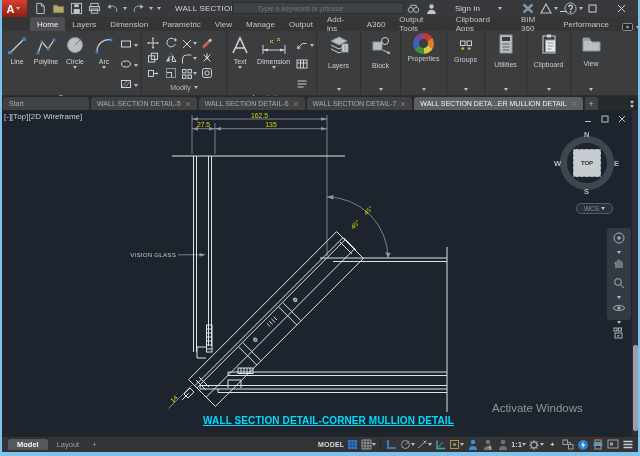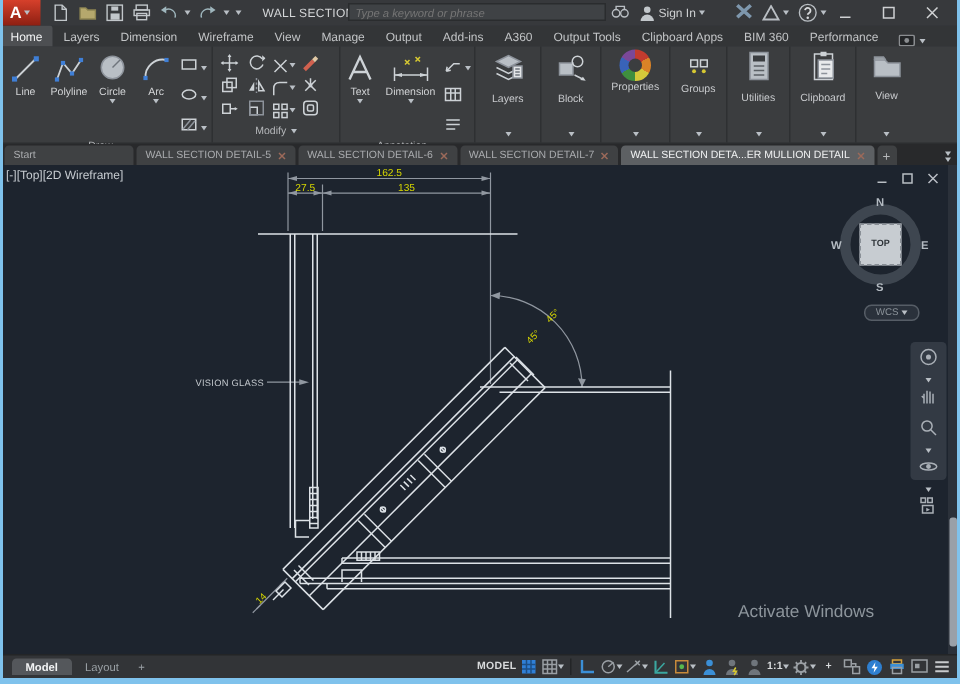--- a/index.html
+++ b/index.html
@@ -13,32 +13,32 @@
   .edge-b{left:0;bottom:0;width:640px;height:4px;}
   
   .titlebar{position:absolute;left:0;top:0;width:640px;height:17px;background:#37393c;
             display:flex;align-items:center;z-index:50;}
   .logo{width:27px;height:17px;background:linear-gradient(#d6402b,#8d1f12);display:flex;
         align-items:center;justify-content:center;color:#fff;font-weight:bold;font-size:11px;gap:2px;}
   .qat{display:flex;align-items:center;gap:4px;margin-left:6px;}
   .qbtn{width:14px;height:13px;display:flex;align-items:center;justify-content:center;}
   .ttl{font-size:8px;color:#d3d5d7;margin-left:14px;letter-spacing:.2px;white-space:nowrap;}
   .tsearch{position:absolute;left:232px;top:2px;width:172px;height:12px;background:#3f4245;
-           border:1px solid #2a2c2e;display:flex;}
+           border:1px solid #2a2c2e;display:flex;padding-left:20px;}
   .tsearch input{flex:1;background:transparent;border:none;outline:none;color:#9a9da0;
                  font-style:italic;font-size:7.5px;font-family:"Liberation Sans",sans-serif;padding:0 4px;}
   .tright{position:absolute;left:407px;top:0;height:17px;display:flex;align-items:center;gap:6px;}
   .signin{font-size:8px;color:#cfd1d3;}
   .winbtns{position:absolute;right:4px;top:0;height:17px;display:flex;}
   .wbtn{width:29px;height:17px;display:flex;align-items:center;justify-content:center;}
   .car{width:0;height:0;border-left:2.5px solid transparent;border-right:2.5px solid transparent;
        border-top:3px solid #b9bfc5;display:inline-block;}
   
   .rtabs{position:absolute;left:0;top:17px;width:640px;height:14px;background:#333537;
-         display:flex;align-items:flex-end;z-index:40;}
+         display:flex;align-items:flex-end;padding-left:30px;z-index:40;}
   .rtab{font-size:8px;color:#c2c4c6;padding:2px 7px;height:14px;display:flex;align-items:center;}
   .rtab.active{background:#4d4f52;color:#f2f3f4;border-radius:2px 2px 0 0;}
   .rtab-extra{margin-left:6px;display:flex;align-items:center;gap:3px;}
   
   .ribbon{position:absolute;left:0;top:31px;width:640px;height:65px;background:#3b3d3f;
           display:flex;border-bottom:1px solid #2c2e30;z-index:40;}
   .panel{height:100%;border-right:1px solid #2e3032;display:flex;flex-direction:column;
          padding:2px 2px 0;flex:none;}
   .pbody{flex:1;display:flex;align-items:flex-start;justify-content:center;gap:2px;}
   .pfoot{height:12px;display:flex;align-items:center;justify-content:center;gap:3px;
@@ -160,21 +160,21 @@
     <span class="ttl">WALL SECTION DETAI...</span>
     <div class="tsearch">
       <input placeholder="Type a keyword or phrase" style="">
     </div>
     <div class="tright">
       <span><svg width="13" height="12" viewBox="0 0 14 13">
             <circle cx="4" cy="8.5" r="2.7" fill="none" stroke="#b9bec3"></circle>
             <circle cx="10" cy="8.5" r="2.7" fill="none" stroke="#b9bec3"></circle>
             <path d="M4 5.8V3.5h6v2.3" fill="none" stroke="#b9bec3"></path>
           </svg></span>
-      <span style="display:flex;align-items:center;gap:2px;">
+      <span style="display:flex;align-items:center;gap:18px;">
         <svg width="11" height="12" viewBox="0 0 12 13">
             <circle cx="6" cy="3.8" r="2.4" fill="#c2c7cb"></circle>
             <path d="M1.2 12a4.8 4.8 0 0 1 9.6 0z" fill="#c2c7cb"></path>
           </svg>
         <span class="signin">Sign In</span>
         <span class="car"></span>
       </span>
       <span style="margin-left:14px;"><svg width="12" height="11" viewBox="0 0 12 11">
             <path d="M1.5 1.5 10.5 9.5 M10.5 1.5 1.5 9.5" stroke="#7e97ad" stroke-width="2.4"></path>
           </svg></span>
@@ -209,21 +209,21 @@
             <path d="M1 1l7 7M8 1 1 8" stroke="#cfd1d3"></path>
           </svg>
         </span>
     </div>
   </div>
 
   <div class="rtabs">
     <span class="rtab active">Home</span>
     <span class="rtab">Layers</span>
     <span class="rtab">Dimension</span>
-    <span class="rtab">Wireframe</span>
+    <span class="rtab">Parametric</span>
     <span class="rtab">View</span>
     <span class="rtab">Manage</span>
     <span class="rtab">Output</span>
     <span class="rtab">Add-ins</span>
     <span class="rtab">A360</span>
     <span class="rtab">Output Tools</span>
     <span class="rtab">Clipboard Apps</span>
     <span class="rtab">BIM 360</span>
     <span class="rtab">Performance</span>
     <span class="rtab-extra">
@@ -695,20 +695,21 @@
             <rect x="6.5" y="2" width="3" height="3" fill="none" stroke="#aab0b7"></rect>
             <rect x="3" y="7" width="7" height="5" fill="none" stroke="#aab0b7"></rect>
             <polygon points="5.5,8.5 5.5,11 8,9.75" fill="#aab0b7"></polygon>
           </svg></span>
     </div>
 
     <div class="scrolltrack">
         <div class="scrollthumb"></div>
       </div>
 
+    <div class="dtitle">WALL SECTION DETAIL-CORNER MULLION DETAIL</div>
     <div class="wm1">Activate Windows</div>
   </div>
 
   <div class="statusbar">
     <span class="stab active" style="margin-left:8px;">Model</span>
     <span class="stab">Layout</span>
     <span class="stab" style="padding:1px 4px;">+</span>
     <div class="sright">
       <span class="stext">MODEL</span>
       <span class="sic">

